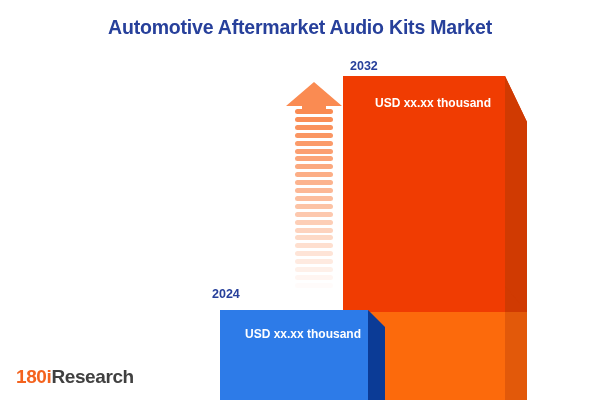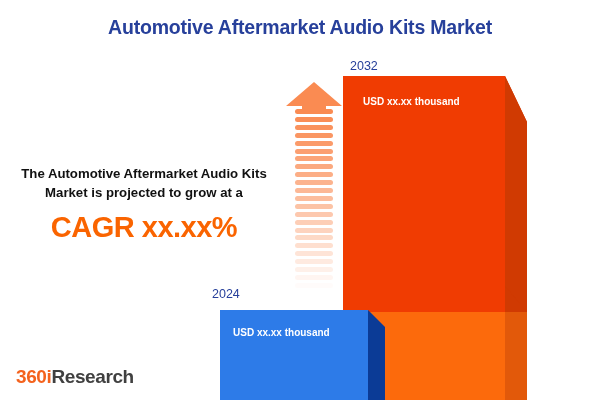--- a/index.html
+++ b/index.html
@@ -99,33 +99,34 @@
     width: 38px;
     height: 5px;
     border-radius: 2.5px;
     background: #FA8B52;
   }
 
   
   .bar-label {
     position: absolute;
     font-size: 12.5px;
-    font-weight: normal;
+    font-weight: bold;
     color: #27409B;
     white-space: nowrap;
   }
   #label-2032 { left: 350px; top: 59px; }
   #label-2024 { left: 212px; top: 287px; }
 
   .bar-value {
     position: absolute;
-    font-size: 10px;
+    font-size: 12px;
     font-weight: bold;
     color: #ffffff;
     white-space: nowrap;
+    margin-left: 12px;
   }
   #value-2032 { left: 363px; top: 96px; }
   #value-2024 { left: 233px; top: 327px; }
 
   
   #bar-2032 {
     position: absolute;
     left: 343px;
     top: 76px;
     width: 190px;
@@ -205,22 +206,18 @@
       <path d="M148 0 L165 17 L165 90 L148 90 Z" fill="#0B3B96"></path>
     </svg>
   </div>
 
   <div class="bar-label" id="label-2032">2032</div>
   <div class="bar-label" id="label-2024">2024</div>
 
   <div class="bar-value" id="value-2032">USD xx.xx thousand</div>
   <div class="bar-value" id="value-2024">USD xx.xx thousand</div>
 
-  <div id="statement-block">
-    <div id="statement-text">The Automotive Aftermarket Audio Kits Market is projected to grow at a</div>
-    <div id="cagr-value">CAGR xx.xx%</div>
-  </div>
 
   <div id="logo">
-    <span class="logo-360">360</span><span class="logo-i">i</span><span class="logo-research">Research</span>
+    <span class="logo-360">180</span><span class="logo-i">i</span><span class="logo-research">Research</span>
   </div>
 
 </div>
 
 </body></html>

